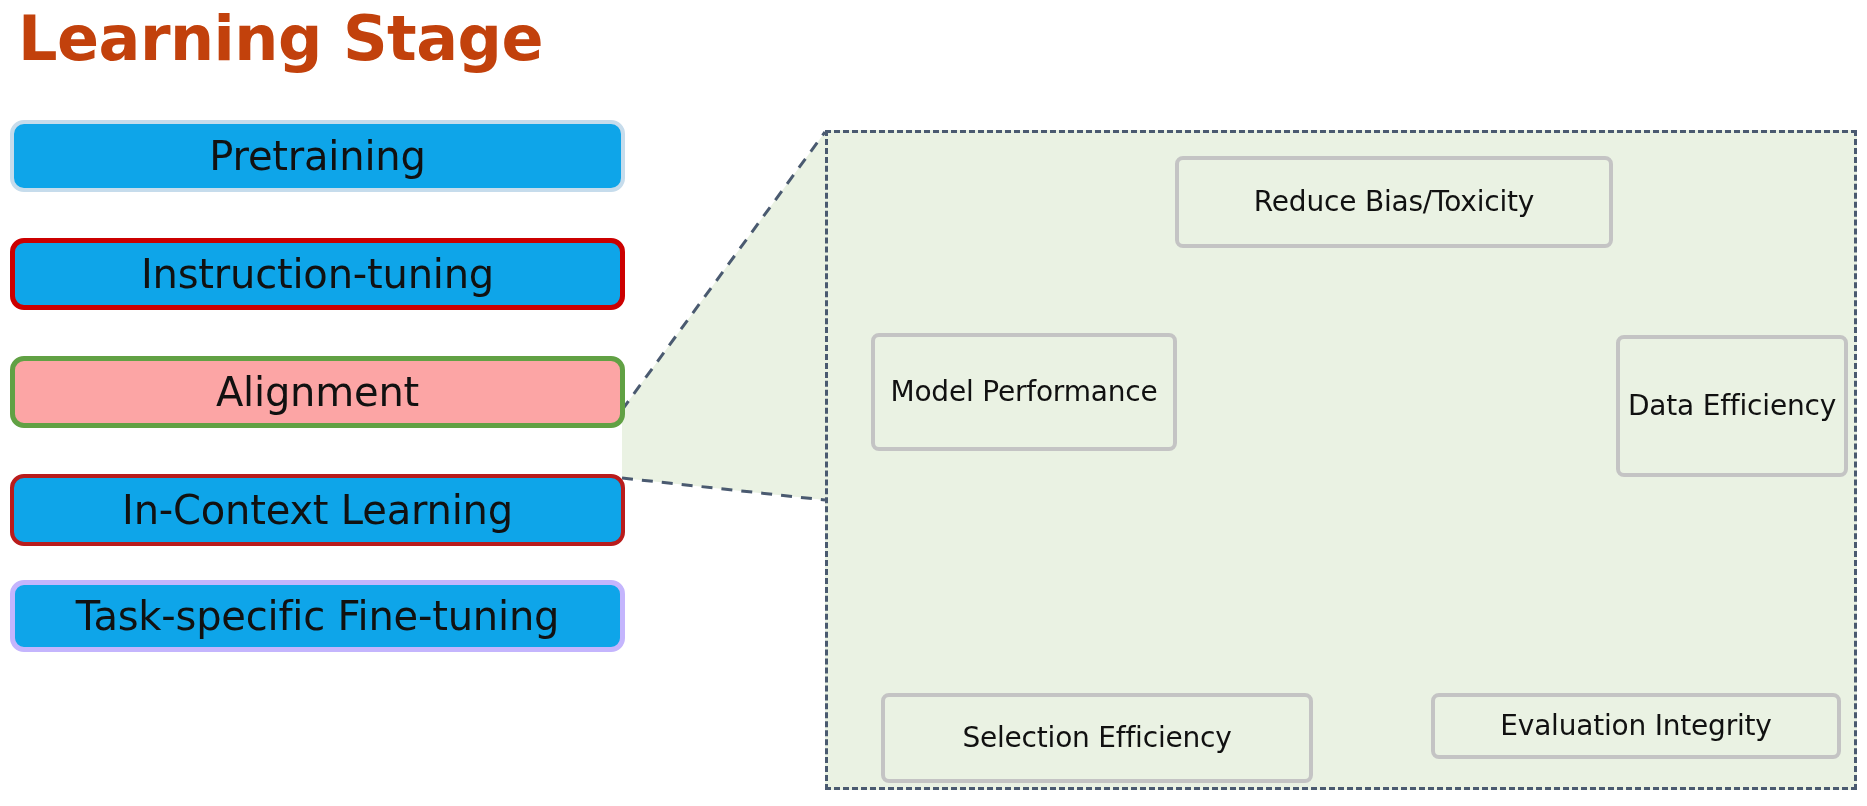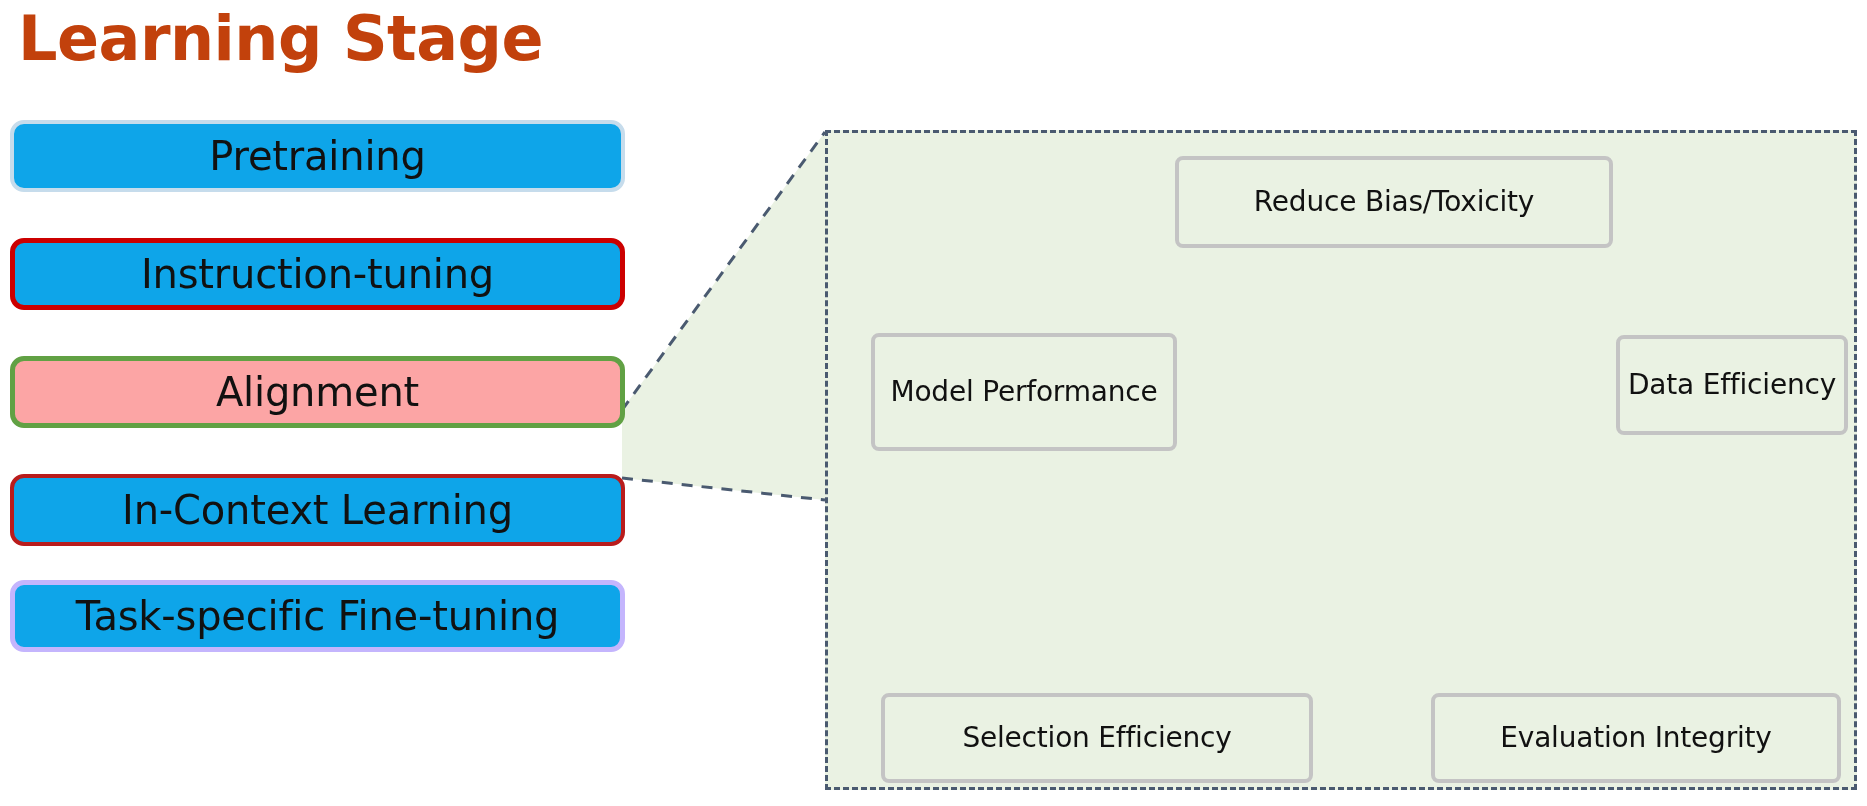--- a/index.html
+++ b/index.html
@@ -62,22 +62,22 @@
     border:4px solid #c4c4c4;
     border-radius:8px;
     background:#eaf2e3;
     display:flex;align-items:center;justify-content:center;
     text-align:center;
     font-size:28px;color:#111111;
     line-height:1.12;
     letter-spacing:-0.2px;
   }
   #obj-chip-reduce-bias   {left:1172px;top:153px;width:438px;height:92px;}
-  #obj-chip-data-eff      {left:1613px;top:332px;width:232px;height:100px;}
-  #obj-chip-eval-integrity{left:1428px;top:690px;width:410px;height:90px;}
+  #obj-chip-data-eff      {left:1613px;top:332px;width:232px;height:142px;}
+  #obj-chip-eval-integrity{left:1428px;top:690px;width:410px;height:66px;}
   #obj-chip-selection-eff {left:878px;top:690px;width:432px;height:90px;}
   #obj-chip-model-perf    {left:868px;top:330px;width:306px;height:118px;}
 </style>
 </head>
 <body>
 
 <div class="root">
 
   <div class="title" id="title-learning-stage">Learning Stage</div>
 

